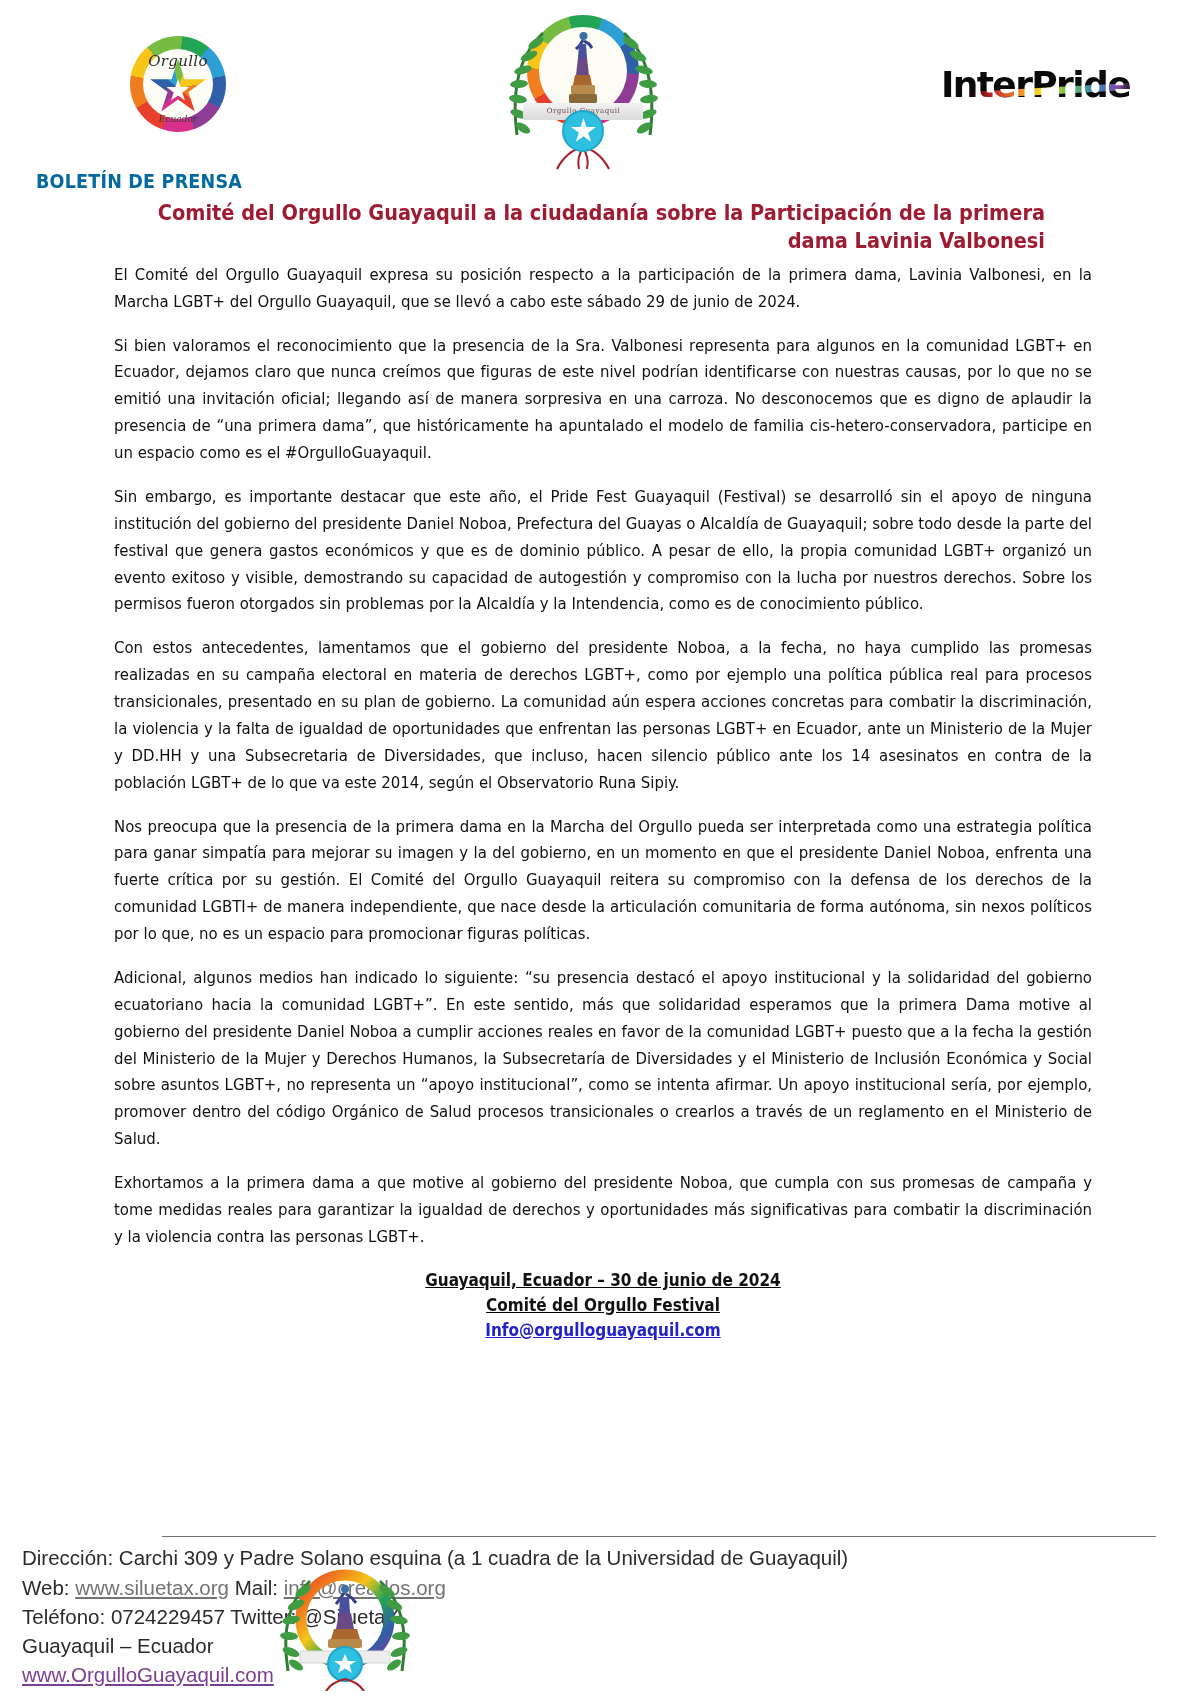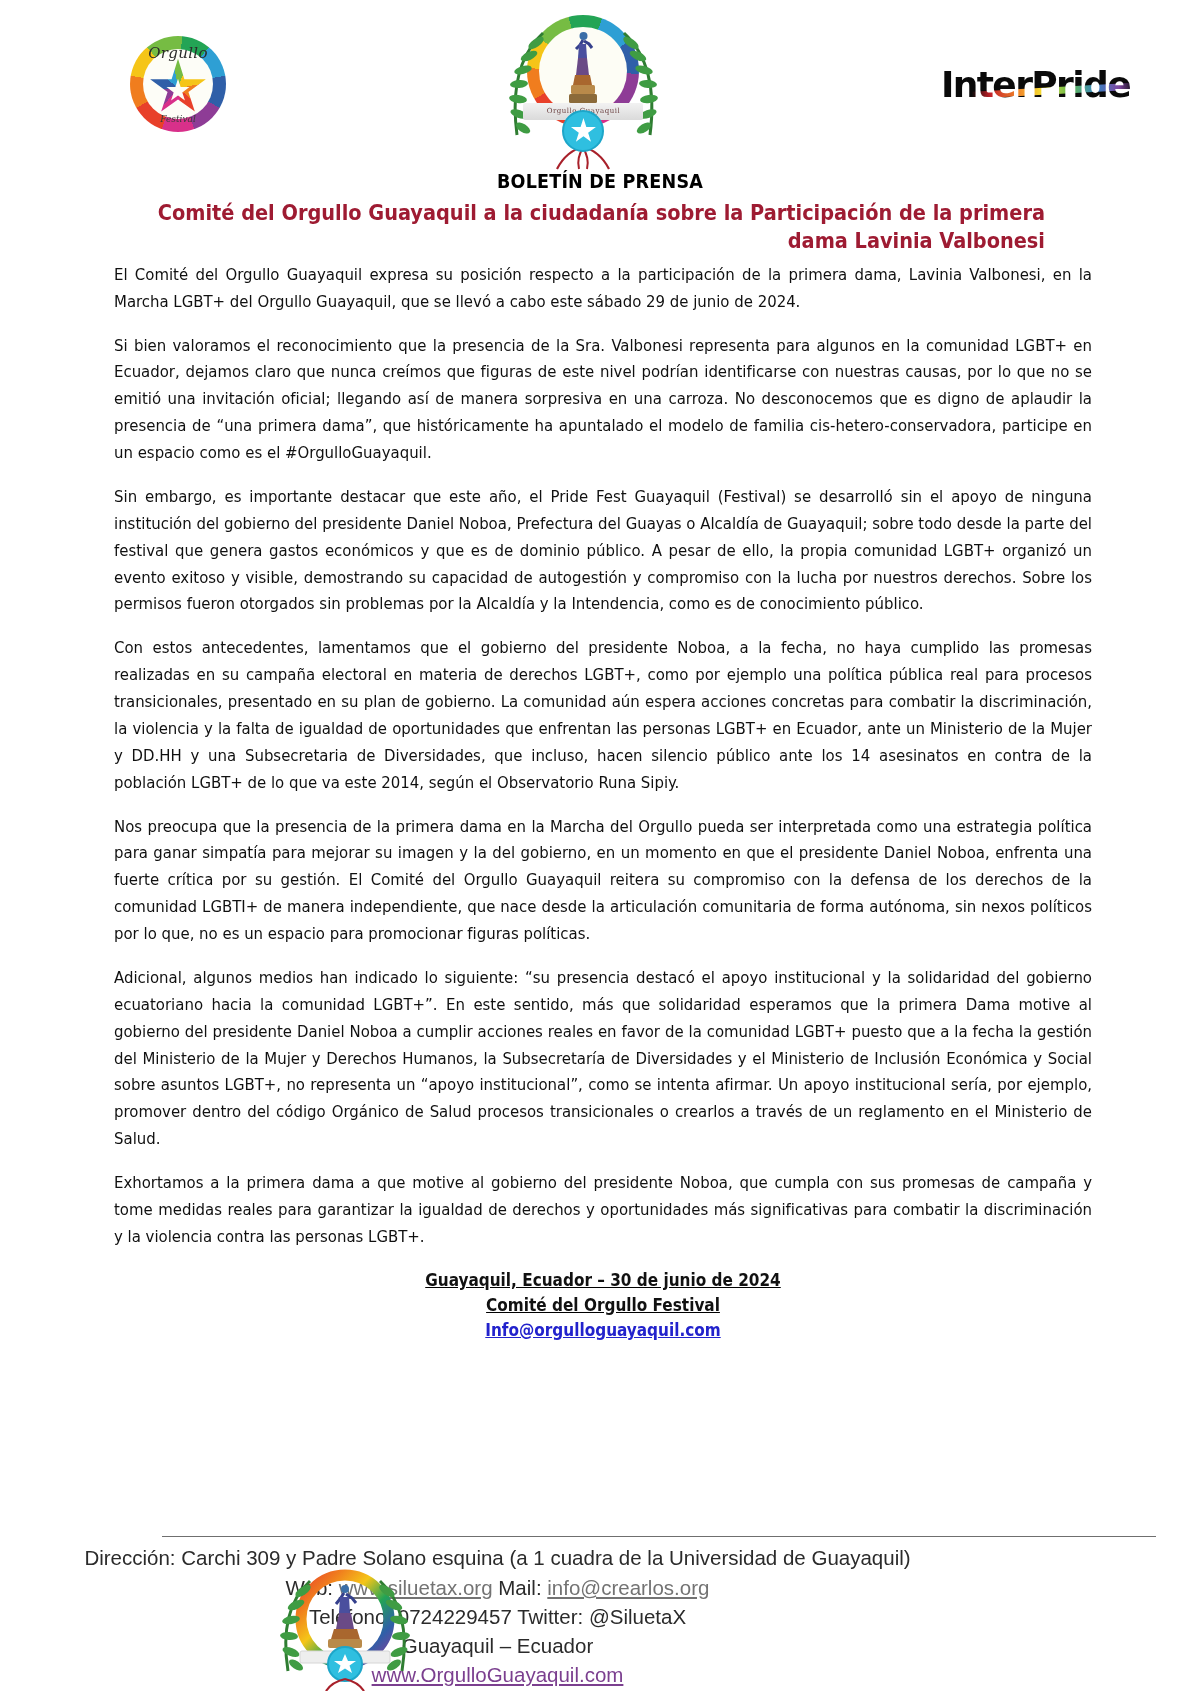--- a/index.html
+++ b/index.html
@@ -79,21 +79,21 @@
   .star-hole {
     position: absolute;
     left: 50%; top: 57%;
     transform: translate(-50%, -50%);
     width: 24px; height: 24px;
     background: #fdfdf7;
     clip-path: polygon(50% 0%, 61% 35%, 98% 35%, 68% 57%, 79% 91%, 50% 70%, 21% 91%, 32% 57%, 2% 35%, 39% 35%);
   }
   .logo-word-top {
     position: absolute;
-    top: 8px; left: 0; right: 0;
+    top: 16px; left: 0; right: 0;
     text-align: center;
     font-size: 15px;
     font-style: italic;
     font-family: "DejaVu Serif", serif;
     color: #2b2b2b;
     z-index: 4;
     letter-spacing: .3px;
   }
   .logo-word-bot {
     position: absolute;
@@ -210,27 +210,28 @@
       #c0171f 24%, #ef7c20 38%,
       #f4e02a 52%, #5cb747 66%,
       #2f7fc1 80%, #7a3f9d 92%,
       rgba(0,0,0,0) 100%);
     mix-blend-mode: screen;
     pointer-events: none;
   }
 
   
   .doc-kicker {
-    text-align: center;
+    text-align: left;
     font-family: "DejaVu Sans Condensed", "Liberation Sans Narrow", "Liberation Sans", sans-serif;
     font-weight: bold;
     font-size: 19.5px;
-    color: #000000;
+    color: #0369a1;
     margin: 10px 0 6px 0;
     letter-spacing: .2px;
+    padding-left: 36px;
   }
   .doc-title {
     text-align: right;
     font-family: "DejaVu Sans Condensed", "Liberation Sans Narrow", "Liberation Sans", sans-serif;
     font-weight: bold;
     font-size: 21.5px;
     color: #9e1b32;
     line-height: 1.32;
     margin: 0 auto 6px auto;
     max-width: 890px;
@@ -288,21 +289,21 @@
     min-height: 128px;
   }
   .footer-logo {
     position: absolute;
     left: 248px;
     top: 24px;
     width: 150px;
     height: 124px;
   }
   .footer-text {
-    text-align: center;
+    text-align: left;
     padding-right: 205px;
     font-family: "Liberation Sans", sans-serif;
     font-size: 20.5px;
     line-height: 1.42;
     color: #2b2b2b;
     font-weight: 300;
   }
   .footer-text .ln { display: block; white-space: nowrap; }
   .flink {
     color: #737373;
@@ -316,21 +317,21 @@
 <div class="page">
 
   <div class="logo-row">
 
     <div class="logo-orgullo-ec">
       <div class="ring-conic"></div>
       <div class="ring-hole"></div>
       <div class="star-shape"></div>
       <div class="star-hole"></div>
       <div class="logo-word-top">Orgullo</div>
-      <div class="logo-word-bot">Festival</div>
+      <div class="logo-word-bot">Ecuador</div>
     </div>
 
     <div class="logo-crest">
       <div class="crest-ring"></div>
       <div class="crest-ring-hole"></div>
 
       <svg class="wreath-l" viewBox="0 0 46 116">
         <path d="M40 6 C16 28 8 62 14 108" stroke="#2f7d32" stroke-width="3" fill="none"></path>
         <g fill="#3f9c43">
           <ellipse cx="33" cy="16" rx="9" ry="4" transform="rotate(-35 33 16)"></ellipse>

